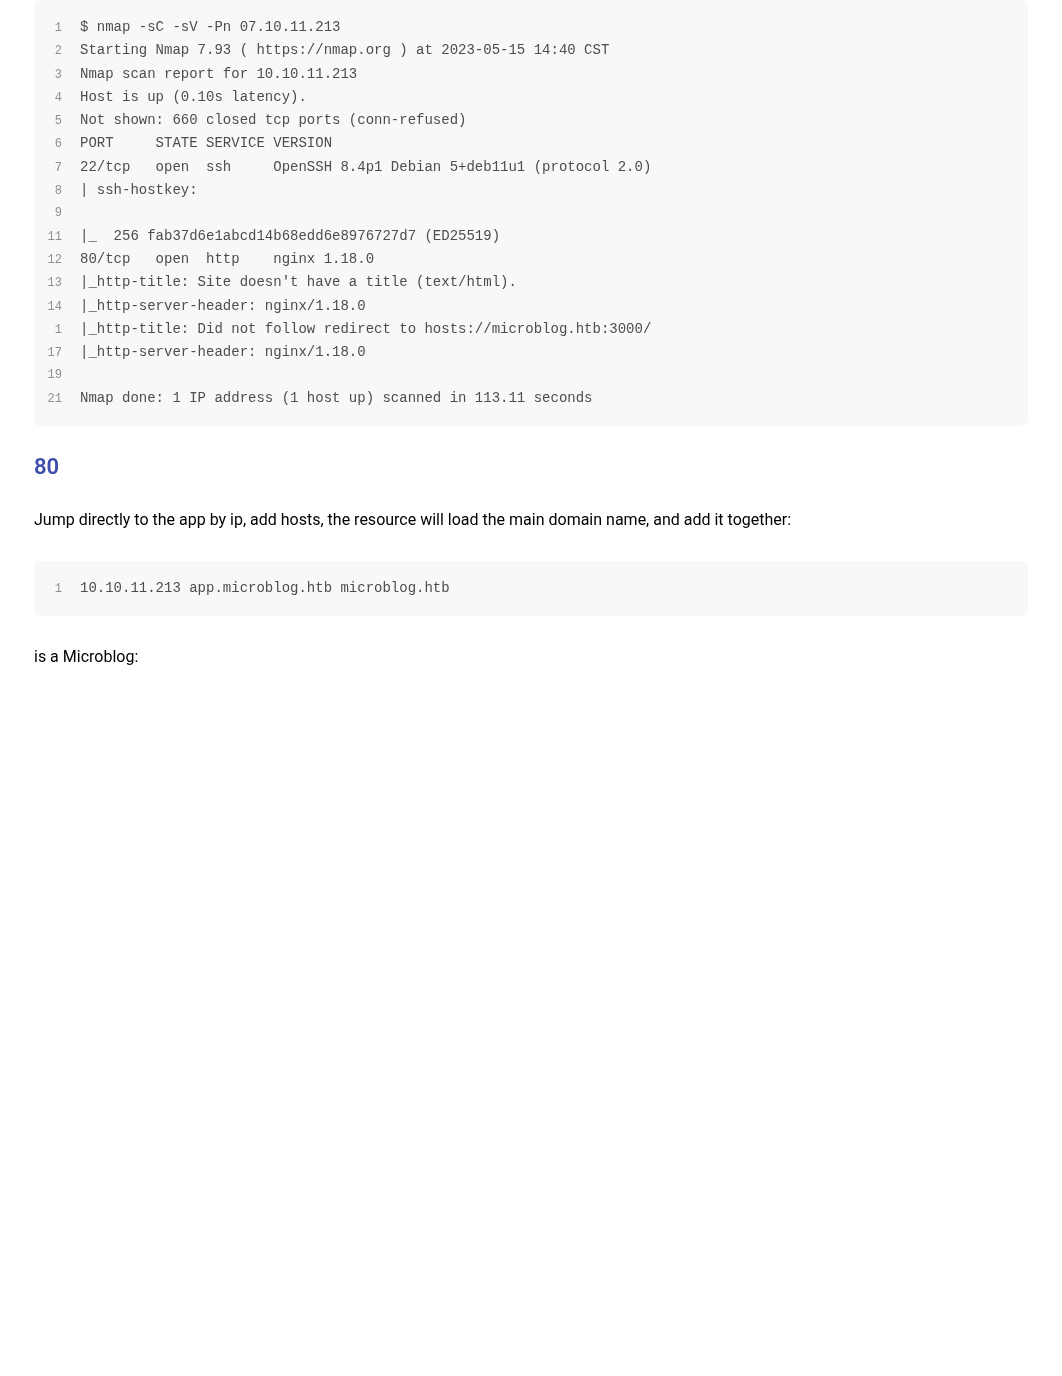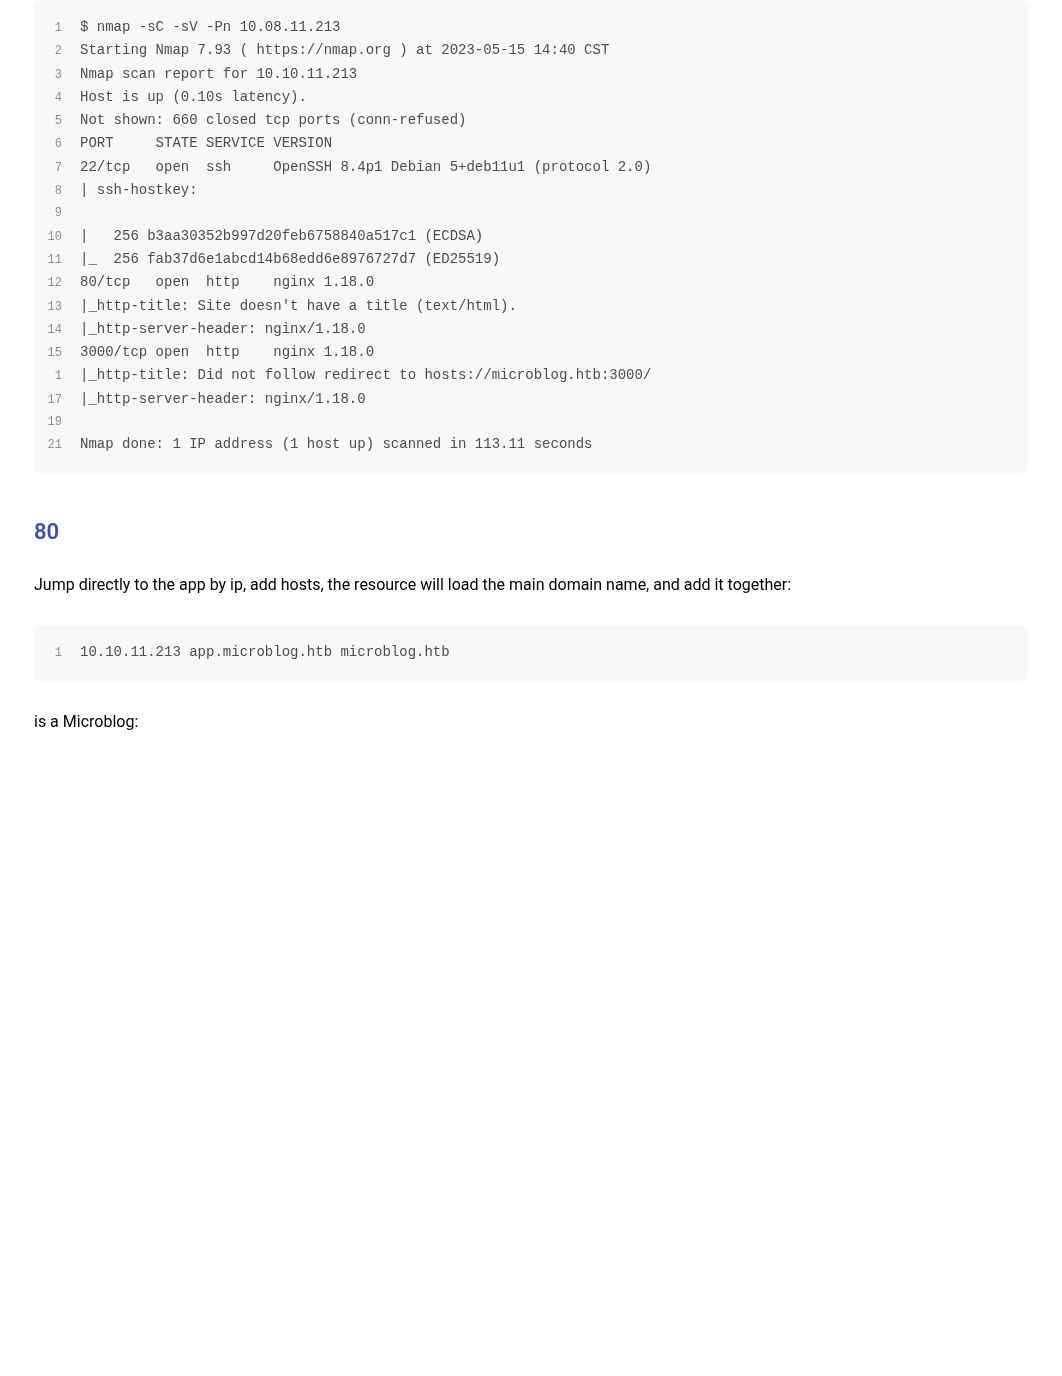--- a/index.html
+++ b/index.html
@@ -40,48 +40,46 @@
     .code-content {
       font-family: "SFMono-Regular", Consolas, "Liberation Mono", Menlo, monospace;
       font-size: 14px;
       color: #4d4d4c;
       white-space: pre;
     }
     .section-heading {
       color: #3f4dae;
       font-size: 22px;
       font-weight: 600;
-      margin: 46px 34px 28px 34px;
+      margin: 28px 34px 28px 34px;
     }
     .paragraph {
       margin: 0 34px 28px 34px;
       font-size: 16px;
       color: #000000;
       line-height: 1.6;
     }
   </style>
 </head>
 <body>
 
 <div class="code-block">
-  <div class="code-line"><span class="line-number">1</span><span class="code-content">$ nmap -sC -sV -Pn 10.08.11.213</span></div>
+  <div class="code-line"><span class="line-number">1</span><span class="code-content">$ nmap -sC -sV -Pn 07.10.11.213</span></div>
   <div class="code-line"><span class="line-number">2</span><span class="code-content">Starting Nmap 7.93 ( https://nmap.org ) at 2023-05-15 14:40 CST</span></div>
   <div class="code-line"><span class="line-number">3</span><span class="code-content">Nmap scan report for 10.10.11.213</span></div>
   <div class="code-line"><span class="line-number">4</span><span class="code-content">Host is up (0.10s latency).</span></div>
   <div class="code-line"><span class="line-number">5</span><span class="code-content">Not shown: 660 closed tcp ports (conn-refused)</span></div>
   <div class="code-line"><span class="line-number">6</span><span class="code-content">PORT     STATE SERVICE VERSION</span></div>
   <div class="code-line"><span class="line-number">7</span><span class="code-content">22/tcp   open  ssh     OpenSSH 8.4p1 Debian 5+deb11u1 (protocol 2.0)</span></div>
   <div class="code-line"><span class="line-number">8</span><span class="code-content">| ssh-hostkey:</span></div>
   <div class="code-line"><span class="line-number">9</span></div>
-  <div class="code-line"><span class="line-number">10</span><span class="code-content">|   256 b3aa30352b997d20feb6758840a517c1 (ECDSA)</span></div>
   <div class="code-line"><span class="line-number">11</span><span class="code-content">|_  256 fab37d6e1abcd14b68edd6e8976727d7 (ED25519)</span></div>
   <div class="code-line"><span class="line-number">12</span><span class="code-content">80/tcp   open  http    nginx 1.18.0</span></div>
   <div class="code-line"><span class="line-number">13</span><span class="code-content">|_http-title: Site doesn't have a title (text/html).</span></div>
   <div class="code-line"><span class="line-number">14</span><span class="code-content">|_http-server-header: nginx/1.18.0</span></div>
-  <div class="code-line"><span class="line-number">15</span><span class="code-content">3000/tcp open  http    nginx 1.18.0</span></div>
   <div class="code-line"><span class="line-number">1</span><span class="code-content">|_http-title: Did not follow redirect to hosts://microblog.htb:3000/</span></div>
   <div class="code-line"><span class="line-number">17</span><span class="code-content">|_http-server-header: nginx/1.18.0</span></div>
   <div class="code-line"><span class="line-number">19</span><span class="code-content"></span></div>
   <div class="code-line"><span class="line-number">21</span><span class="code-content">Nmap done: 1 IP address (1 host up) scanned in 113.11 seconds</span></div>
 </div>
 
 <h2 class="section-heading">80</h2>
 
 <p class="paragraph">Jump directly to the app by ip, add hosts, the resource will load the main domain name, and add it together:</p>
 

